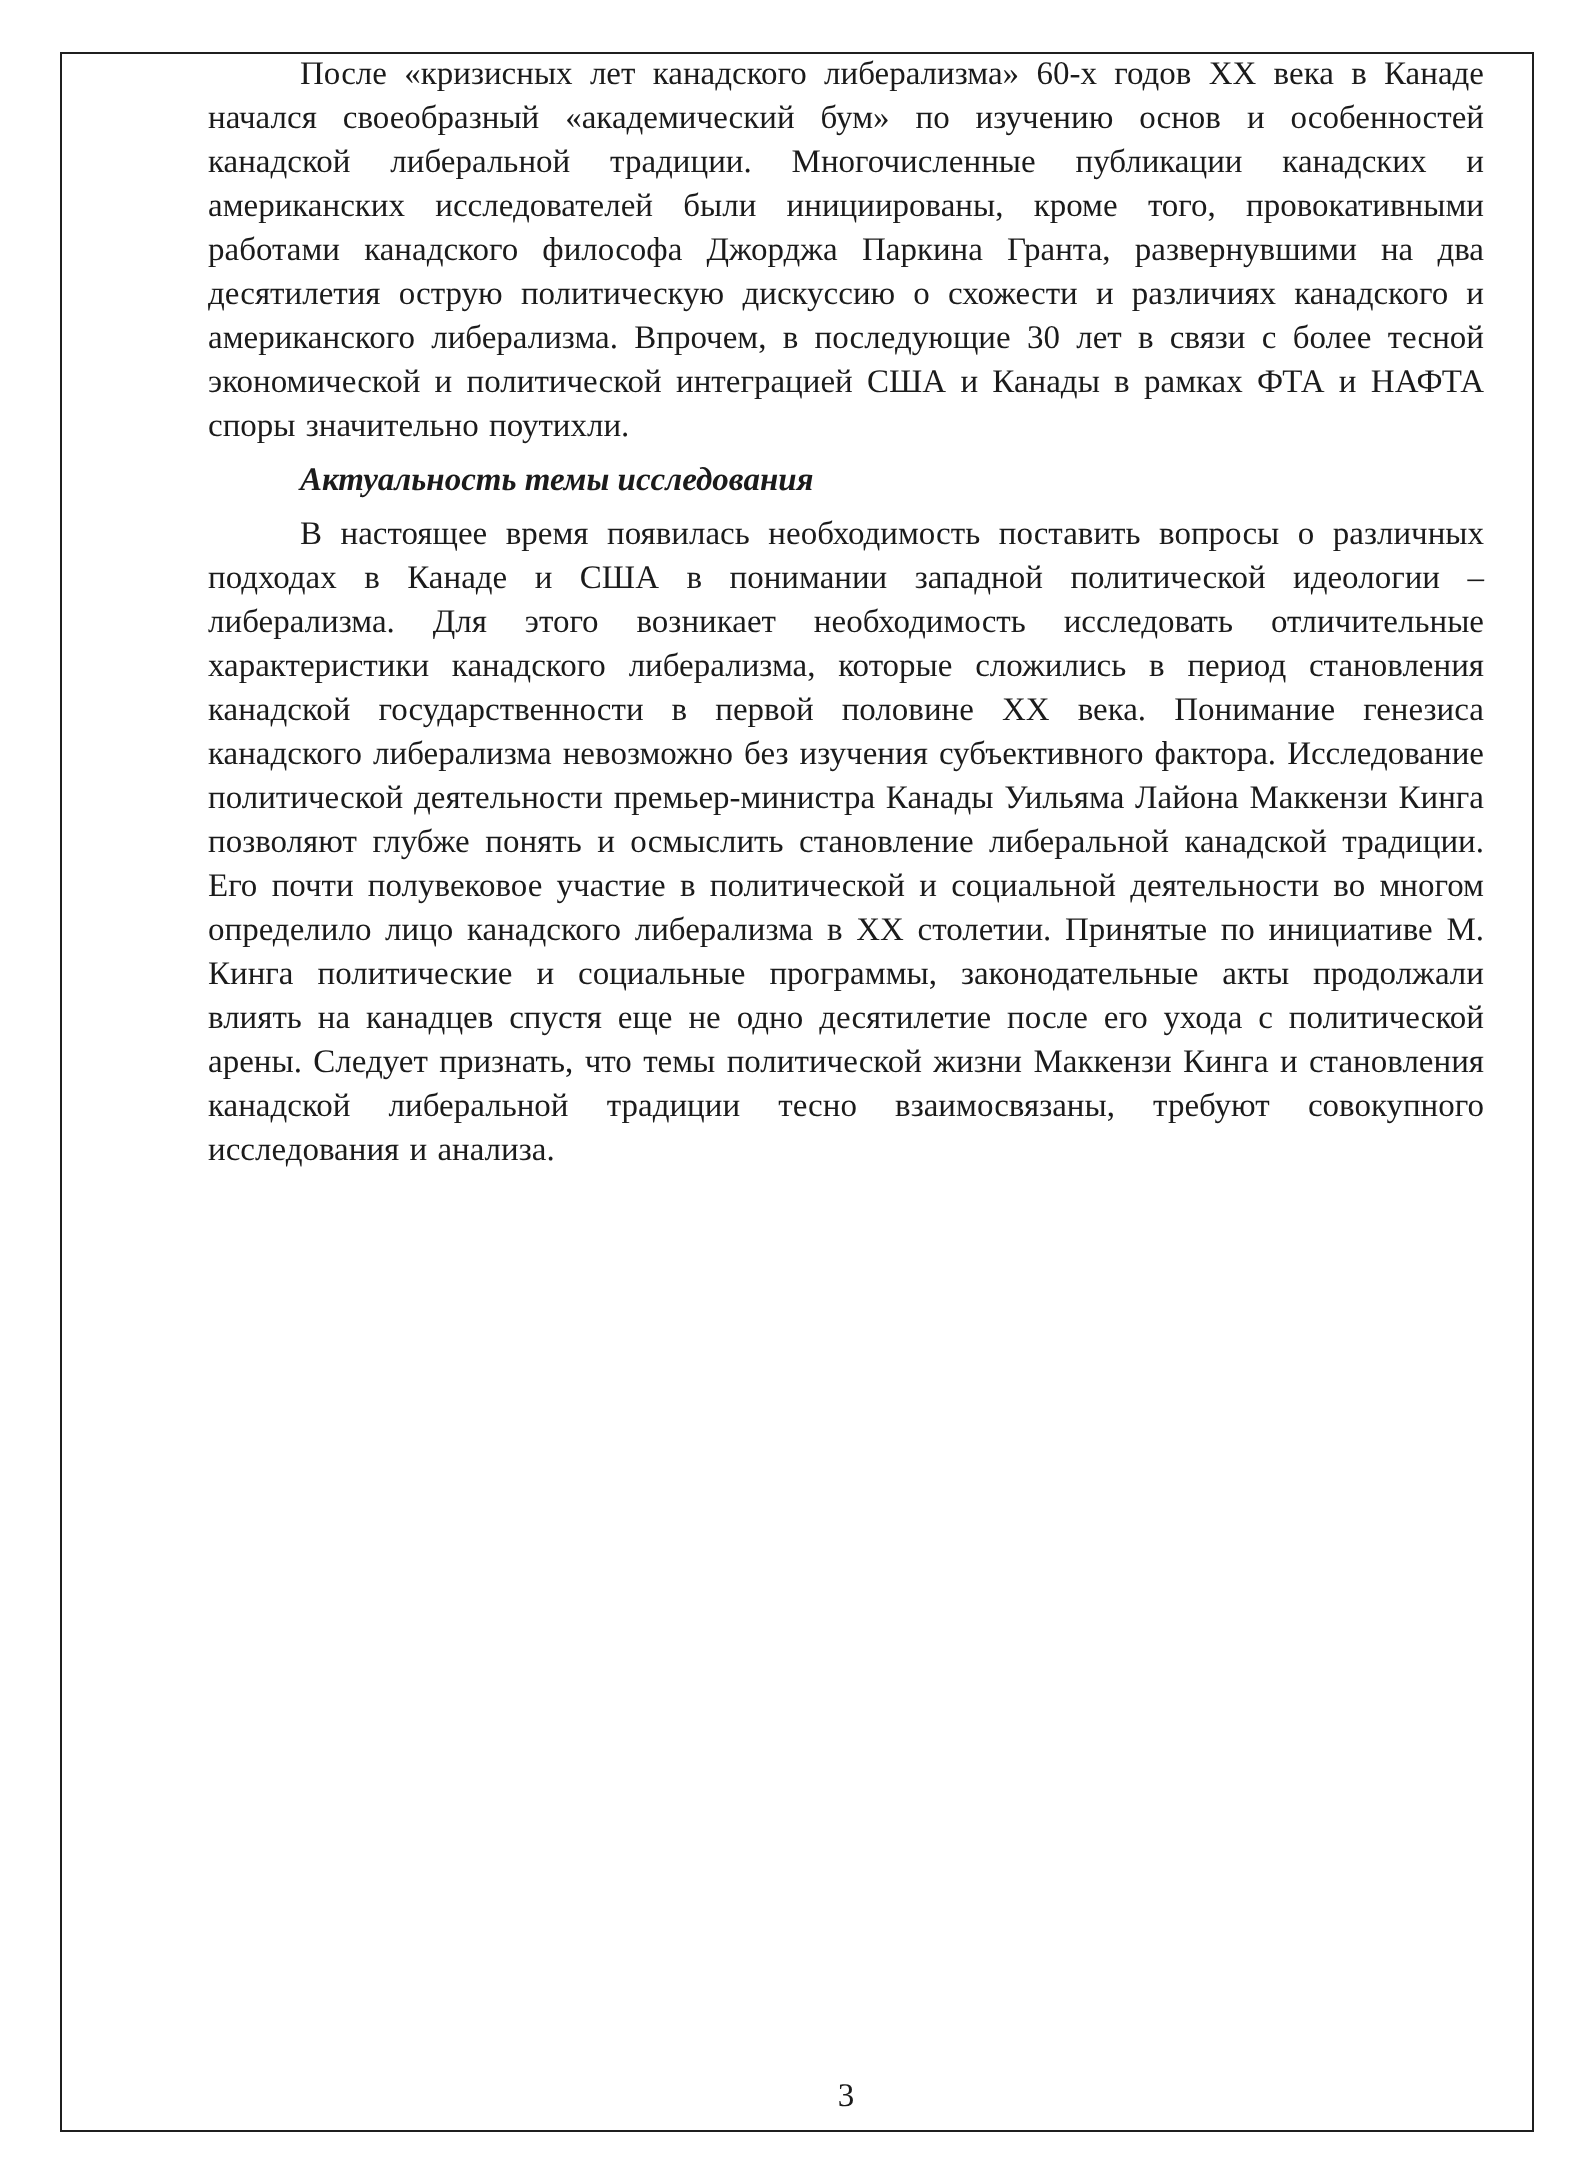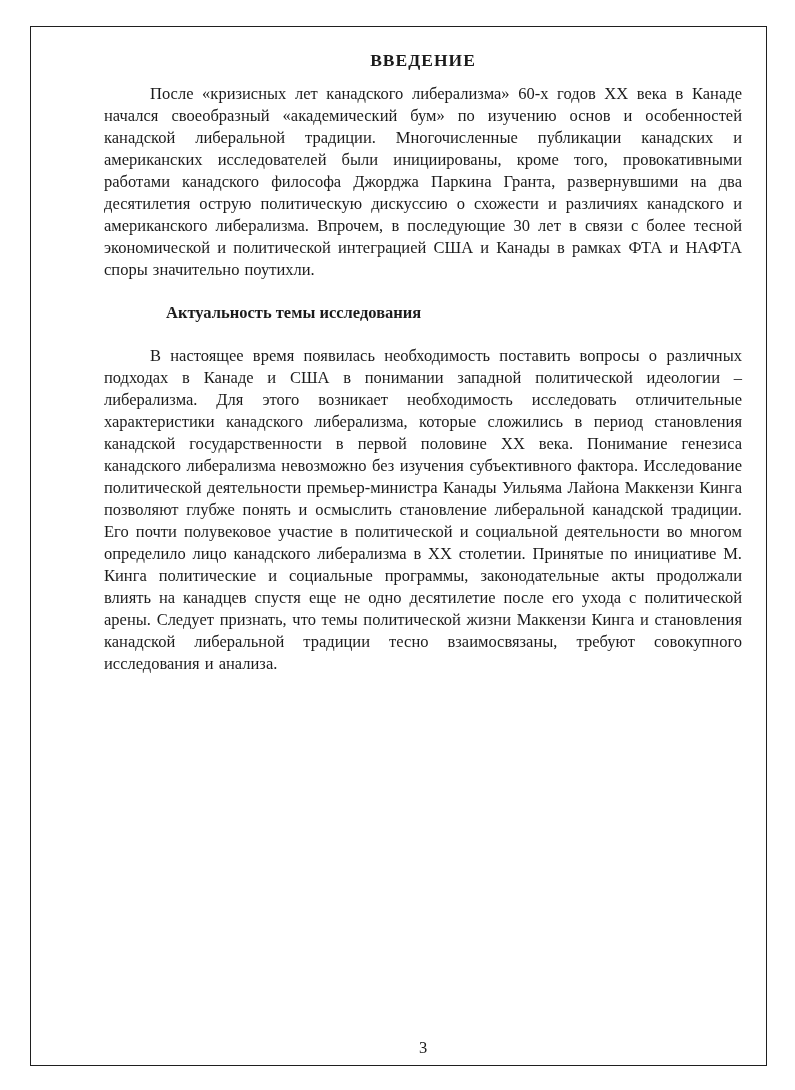--- a/index.html
+++ b/index.html
@@ -41,39 +41,39 @@
     line-height: 22px;
     text-align: justify;
     text-indent: 46px;
     margin: 0;
     word-spacing: 1px;
   }
   .subheading {
     font-size: 16.5px;
     line-height: 31.5px;
     font-weight: bold;
+    font-style: italic;
     text-indent: 46px;
-    margin: 16px;
+    margin: 0;
   }
   .page-number {
     position: absolute;
     bottom: 32px;
     left: 104px;
     width: 638px;
     text-align: center;
     font-size: 16.5px;
   }
 </style>
 </head>
 <body>
 
 <div class="page-frame"></div>
 
 <div class="content">
-  <h1 class="doc-title">ВВЕДЕНИЕ</h1>
 
   <p class="body-par">После «кризисных лет канадского либерализма» 60-х годов XX века в Канаде начался своеобразный «академический бум» по изучению основ и особенностей канадской либеральной традиции. Многочисленные публикации канадских и американских исследователей были инициированы, кроме того, провокативными работами канадского философа Джорджа Паркина Гранта, развернувшими на два десятилетия острую политическую дискуссию о схожести и различиях канадского и американского либерализма. Впрочем, в последующие 30 лет в связи с более тесной экономической и политической интеграцией США и Канады в рамках ФТА и НАФТА споры значительно поутихли.</p>
 
   <p class="subheading">Актуальность темы исследования</p>
 
   <p class="body-par">В настоящее время появилась необходимость поставить вопросы о различных подходах в Канаде и США в понимании западной политической идеологии – либерализма. Для этого возникает необходимость исследовать отличительные характеристики канадского либерализма, которые сложились в период становления канадской государственности в первой половине XX века. Понимание генезиса канадского либерализма невозможно без изучения субъективного фактора. Исследование политической деятельности премьер-министра Канады Уильяма Лайона Маккензи Кинга позволяют глубже понять и осмыслить становление либеральной канадской традиции. Его почти полувековое участие в политической и социальной деятельности во многом определило лицо канадского либерализма в XX столетии. Принятые по инициативе М. Кинга политические и социальные программы, законодательные акты продолжали влиять на канадцев спустя еще не одно десятилетие после его ухода с политической арены. Следует признать, что темы политической жизни Маккензи Кинга и становления канадской либеральной традиции тесно взаимосвязаны, требуют совокупного исследования и анализа.</p>
 </div>
 
 <div class="page-number">3</div>
 

